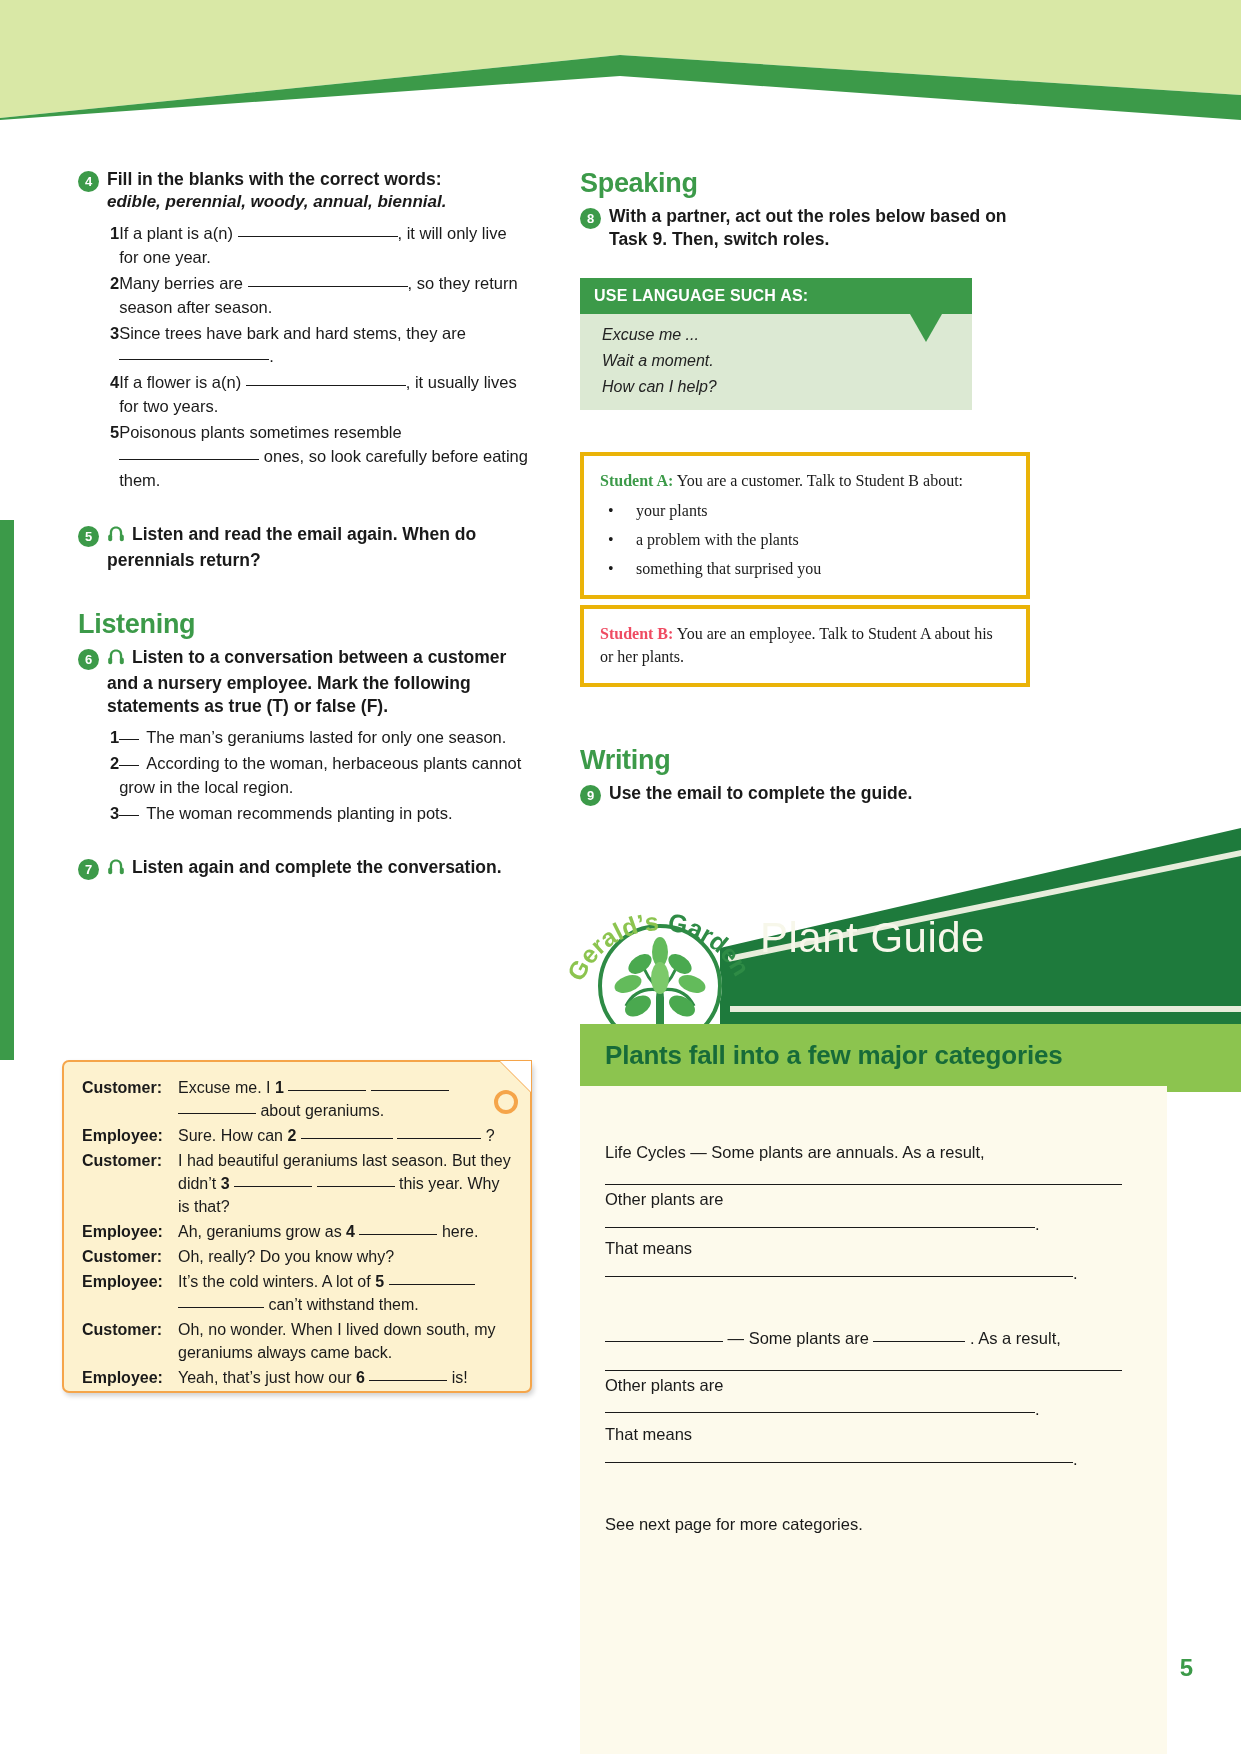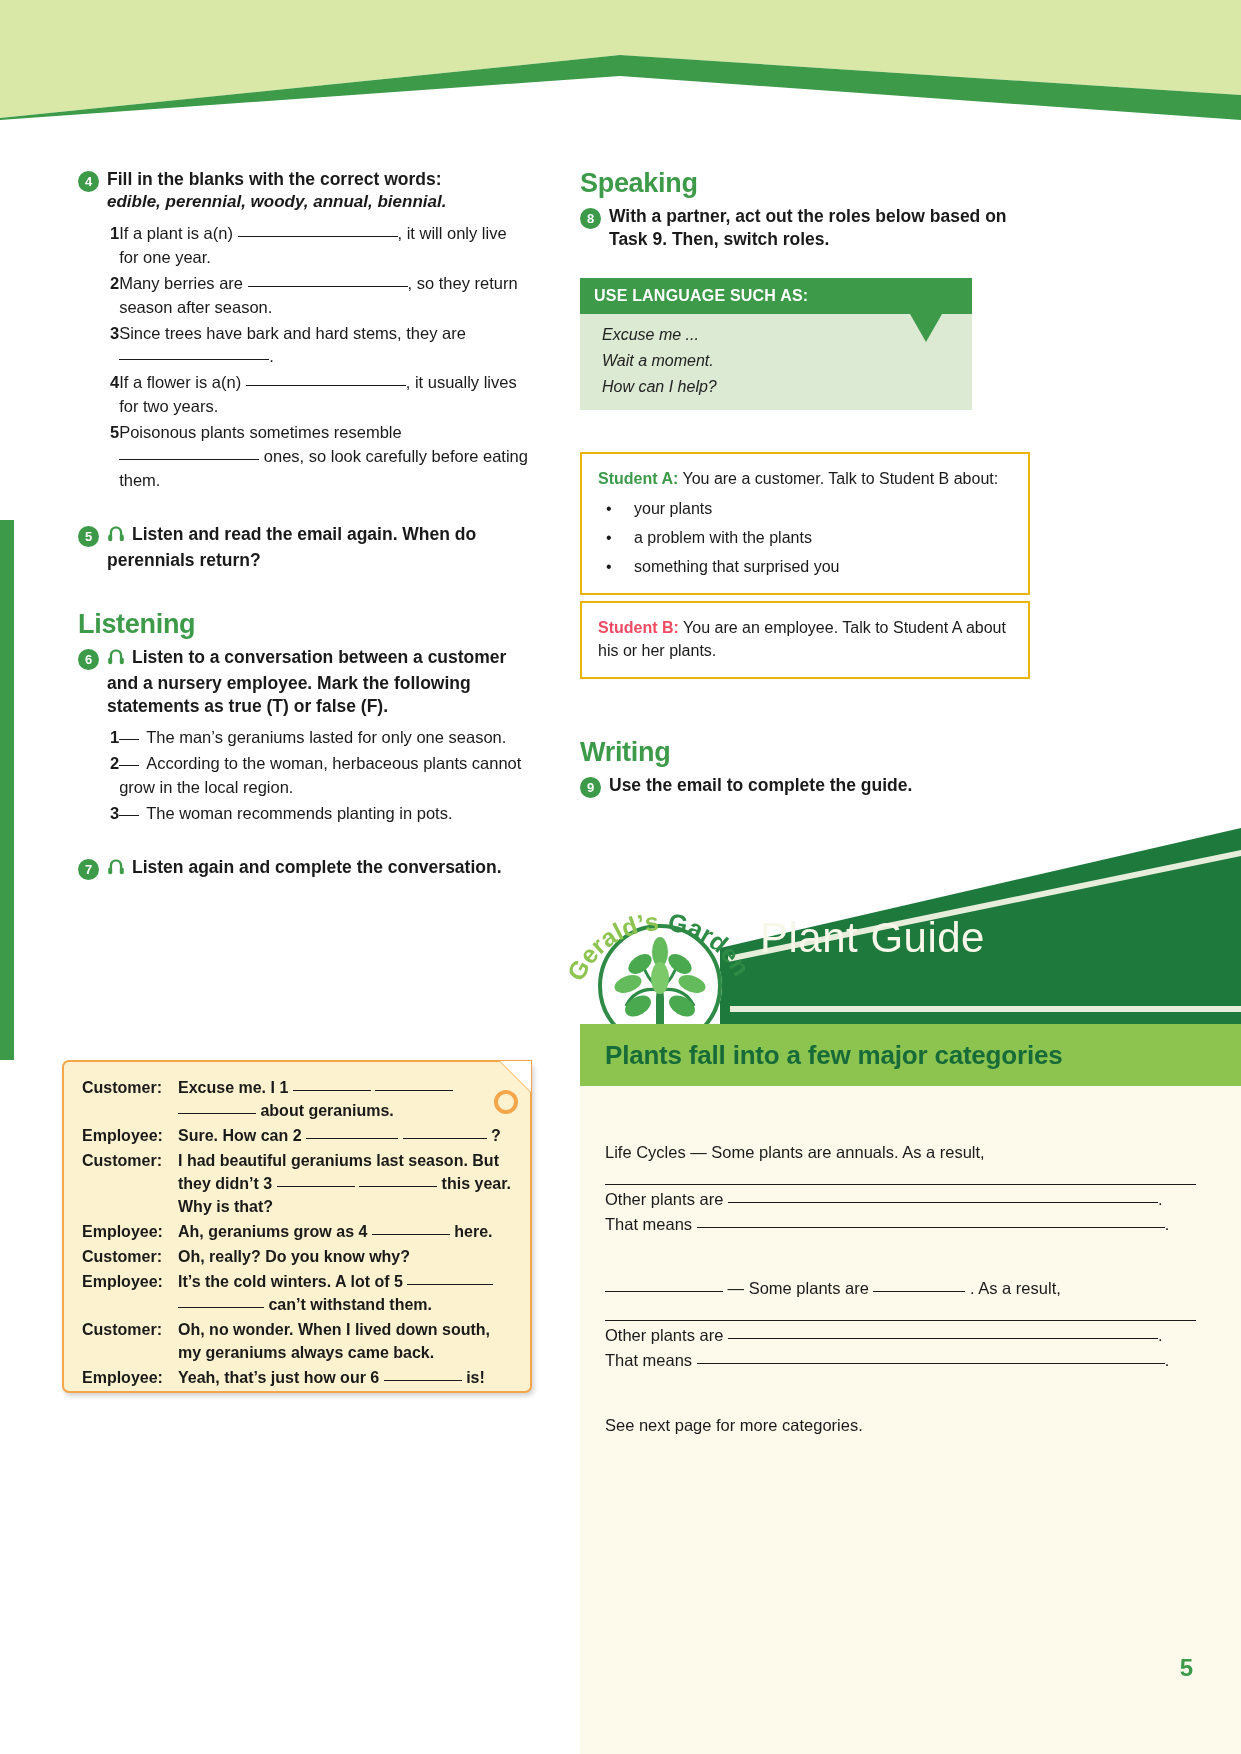--- a/index.html
+++ b/index.html
@@ -106,21 +106,21 @@
   }
   .ring {
     position: absolute; right: 12px; top: 28px;
     width: 24px; height: 24px;
     border-radius: 50%;
     border: 4px solid #f5a54a;
     background: #fdf2cf;
   }
   .convo-row { display: flex; font-size: 16px; color: #1a1a1a; line-height: 1.44; margin-bottom: 2px; }
   .convo-row .spk { flex: 0 0 96px; font-weight: bold; }
-  .convo-row .txt { flex: 1; font-weight: bold; }
+  .convo-row .txt { flex: 1; }
 
   
   .ul-box { margin-top: 26px; position: relative; width: 392px; }
   .ul-head {
     background: #3c9a49;
     color: #ffffff;
     font-size: 16px;
     font-weight: bold;
     padding: 9px 14px;
     letter-spacing: 0.2px;
@@ -131,26 +131,27 @@
   .ul-tail {
     position: absolute; right: 30px; top: 0;
     width: 0; height: 0;
     border-left: 16px solid transparent;
     border-right: 16px solid transparent;
     border-top: 28px solid #3c9a49;
   }
 
   
   .student-box {
-    border: 2px solid #eab308;
+    border: 4px solid #eab308;
     padding: 14px 16px;
     font-size: 16px;
     color: #1a1a1a;
     line-height: 1.43;
     background: #ffffff;
+    font-family: Liberation Serif, serif;
   }
   .student-box.a { margin-top: 42px; }
   .student-box.b { margin-top: 6px; }
   .lbl-a { color: #3c9a49; font-weight: bold; }
   .lbl-b { color: #ef4b62; font-weight: bold; }
   ul.bullets { list-style: none; margin: 8px 0 0 0; padding: 0; }
   ul.bullets li { display: flex; margin-bottom: 6px; }
   ul.bullets li .bdot { flex: 0 0 36px; padding-left: 8px; }
   ul.bullets li:last-child { margin-bottom: 0; }
 
@@ -179,21 +180,21 @@
   .guide-band span {
     display: block;
     color: #176b39;
     font-size: 26px;
     font-weight: bold;
     line-height: 62px;
     padding-left: 25px;
     letter-spacing: -0.2px;
   }
   .guide-body {
-    position: absolute; left: 20px; top: 258px; width: 661px; height: 668px;
+    position: absolute; left: 20px; top: 258px; width: 587px; height: 668px;
     background: #fdfaec;
     padding: 54px 45px 0 25px;
     font-size: 16.5px;
     color: #1a1a1a;
     line-height: 1.5;
   }
   .guide-body .lineblank { display: inline-block; border-bottom: 1px solid #1a1a1a; vertical-align: 2px; }
   .guide-body .fullline { display: block; border-bottom: 1px solid #1a1a1a; height: 20px; margin-bottom: 2px; }
   .guide-body p { margin: 0 0 0 0; }
   .gap { height: 40px; }

